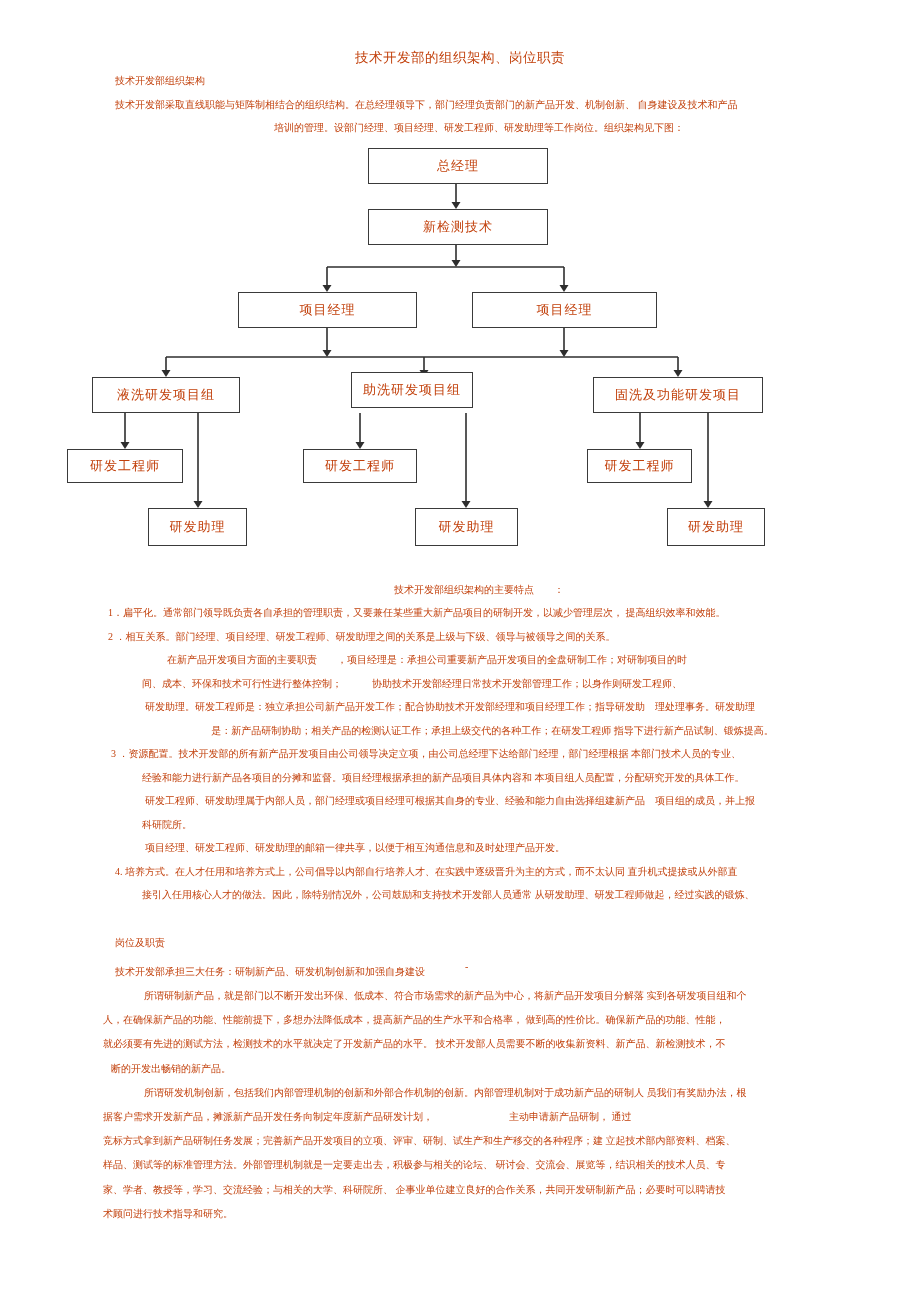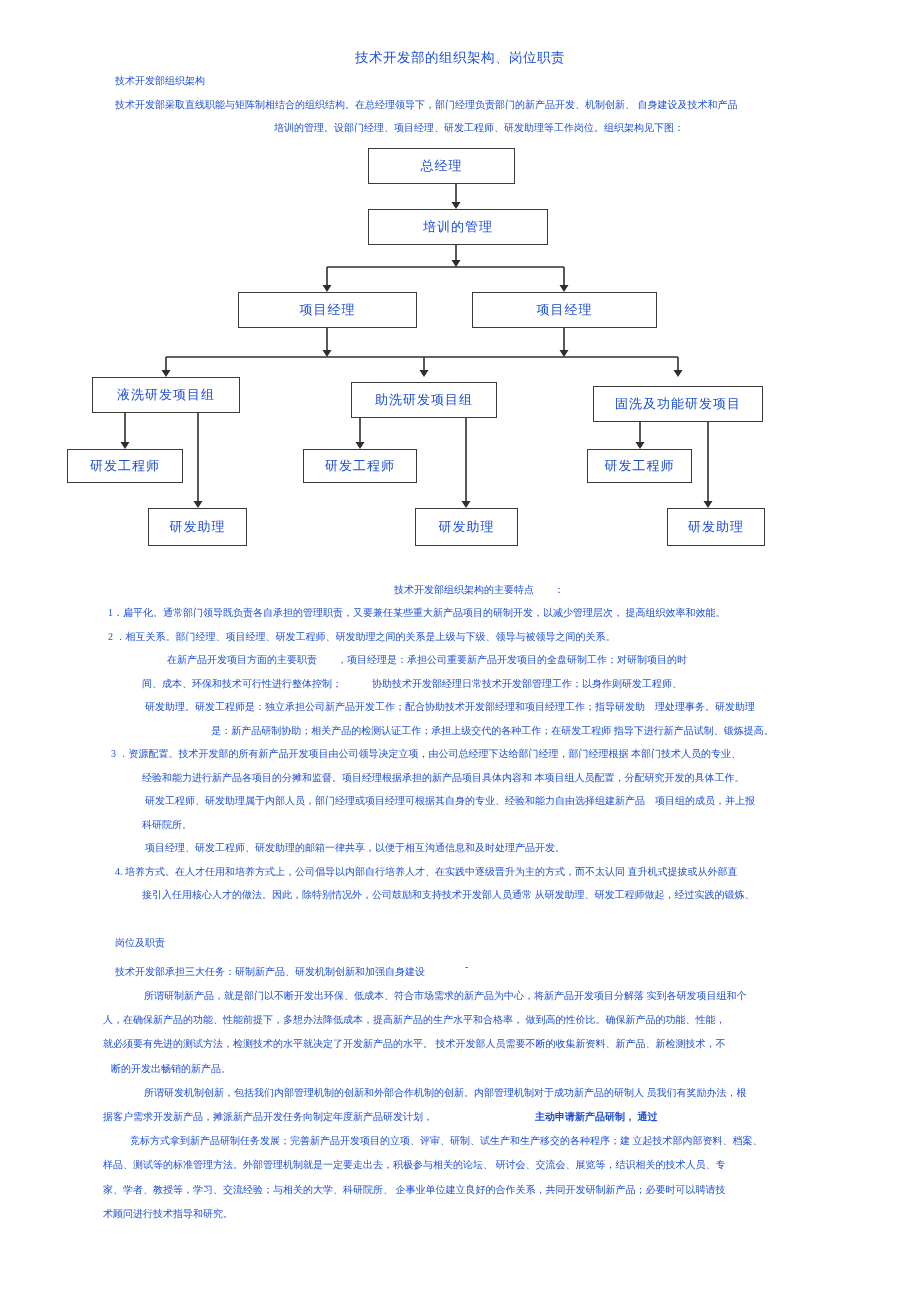--- a/index.html
+++ b/index.html
@@ -1,18 +1,18 @@
 <!DOCTYPE html>
 <html><head>
 <meta charset="utf-8">
 <style>
   html,body { margin:0; padding:0; background:#ffffff; }
   .page {
     position:relative; width:920px; height:1303px; background:#ffffff;
-    font-family:"Liberation Serif","DejaVu Serif",serif; color:#1d4ed8;
+    font-family:"Liberation Serif","DejaVu Serif",serif; color:#c2410c;
     overflow:hidden;
   }
   .title {
     padding-top:46px; text-align:center;
     font-size:13.5px; line-height:23px; letter-spacing:.5px;
   }
   .content { margin-left:103px; width:740px; }
   .tline { font-size:10px; line-height:23.5px; white-space:nowrap; }
   .duties .tline { line-height:24.2px; }
   .ind12 { padding-left:12px; }
@@ -71,27 +71,27 @@
         <polygon points="198,360 193.5,353 202.5,353"></polygon>
         <line x1="360" y1="265" x2="360" y2="294"></line>
         <polygon points="360,301 355.5,294 364.5,294"></polygon>
         <line x1="466" y1="265" x2="466" y2="353"></line>
         <polygon points="466,360 461.5,353 470.5,353"></polygon>
         <line x1="640" y1="265" x2="640" y2="294"></line>
         <polygon points="640,301 635.5,294 644.5,294"></polygon>
         <line x1="708" y1="265" x2="708" y2="353"></line>
         <polygon points="708,360 703.5,353 712.5,353"></polygon>
       </svg>
-  <div class="node" style="left: 368px; top: 0px; width: 147px; height: 36px;">总经理</div>
-      <div class="node" style="left: 368px; top: 61px; width: 180px; height: 36px;">培训的管理</div>
+  <div class="node" style="left: 368px; top: 0px; width: 180px; height: 36px;">总经理</div>
+      <div class="node" style="left: 368px; top: 61px; width: 180px; height: 36px;">新检测技术</div>
       <div class="node" style="left: 238px; top: 144px; width: 179px; height: 36px;">项目经理</div>
       <div class="node" style="left: 472px; top: 144px; width: 185px; height: 36px;">项目经理</div>
       <div class="node" style="left: 92px; top: 229px; width: 148px; height: 36px;">液洗研发项目组</div>
-      <div class="node" style="left: 351px; top: 234px; width: 146px; height: 36px;">助洗研发项目组</div>
-      <div class="node" style="left: 593px; top: 238px; width: 170px; height: 36px;">固洗及功能研发项目</div>
+      <div class="node" style="left: 351px; top: 224px; width: 122px; height: 36px;">助洗研发项目组</div>
+      <div class="node" style="left: 593px; top: 229px; width: 170px; height: 36px;">固洗及功能研发项目</div>
       <div class="node" style="left: 67px; top: 301px; width: 116px; height: 34px;">研发工程师</div>
       <div class="node" style="left: 303px; top: 301px; width: 114px; height: 34px;">研发工程师</div>
       <div class="node" style="left: 587px; top: 301px; width: 105px; height: 34px;">研发工程师</div>
       <div class="node" style="left: 148px; top: 360px; width: 99px; height: 38px;">研发助理</div>
       <div class="node" style="left: 415px; top: 360px; width: 103px; height: 38px;">研发助理</div>
       <div class="node" style="left: 667px; top: 360px; width: 98px; height: 38px;">研发助理</div>
     </div>
 
   <div class="content features" style="margin-top:30px">
     <div>
@@ -114,21 +114,21 @@
 
   <div class="content duties" style="margin-top:24px">
     <div class="tline ind12">岗位及职责</div>
     <div>
         <div class="tline" style="padding-left: 12px; font-family: Liberation Serif, serif;"><span>技术开发部承担三大任务：研制新产品、研发机制创新和加强自身建设</span><span style="margin-left: 40px; vertical-align: 5px;">-</span></div>
         <div class="tline" style="padding-left: 41px;"><span>所谓研制新产品，就是部门以不断开发出环保、低成本、符合市场需求的新产品为中心，将新产品开发项目分解落 实到各研发项目组和个</span></div>
         <div class="tline" style="padding-left: 0px;"><span>人，在确保新产品的功能、性能前提下，多想办法降低成本，提高新产品的生产水平和合格率， 做到高的性价比。确保新产品的功能、性能，</span></div>
         <div class="tline" style="padding-left: 0px;"><span>就必须要有先进的测试方法，检测技术的水平就决定了开发新产品的水平。 技术开发部人员需要不断的收集新资料、新产品、新检测技术，不</span></div>
         <div class="tline" style="padding-left: 8px;"><span>断的开发出畅销的新产品。</span></div>
         <div class="tline" style="padding-left: 41px;"><span>所谓研发机制创新，包括我们内部管理机制的创新和外部合作机制的创新。内部管理机制对于成功新产品的研制人 员我们有奖励办法，根</span></div>
-        <div class="tline" style="padding-left: 0px;"><span>据客户需求开发新产品，摊派新产品开发任务向制定年度新产品研发计划，</span><span style="margin-left: 102px; font-weight: bold;">主动申请新产品研制， 通过</span></div>
-        <div class="tline" style="padding-left: 0px; margin-left: 27px;"><span>竞标方式拿到新产品研制任务发展；完善新产品开发项目的立项、评审、研制、试生产和生产移交的各种程序；建 立起技术部内部资料、档案、</span></div>
+        <div class="tline" style="padding-left: 0px;"><span>据客户需求开发新产品，摊派新产品开发任务向制定年度新产品研发计划，</span><span style="margin-left: 76px;">主动申请新产品研制， 通过</span></div>
+        <div class="tline" style="padding-left: 0px;"><span>竞标方式拿到新产品研制任务发展；完善新产品开发项目的立项、评审、研制、试生产和生产移交的各种程序；建 立起技术部内部资料、档案、</span></div>
         <div class="tline" style="padding-left: 0px;"><span>样品、测试等的标准管理方法。外部管理机制就是一定要走出去，积极参与相关的论坛、 研讨会、交流会、展览等，结识相关的技术人员、专</span></div>
         <div class="tline" style="padding-left: 0px;"><span>家、学者、教授等，学习、交流经验；与相关的大学、科研院所、 企事业单位建立良好的合作关系，共同开发研制新产品；必要时可以聘请技</span></div>
         <div class="tline" style="padding-left: 0px;"><span>术顾问进行技术指导和研究。</span></div>
       </div>
   </div>
 
 </div>
 
 </body></html>

